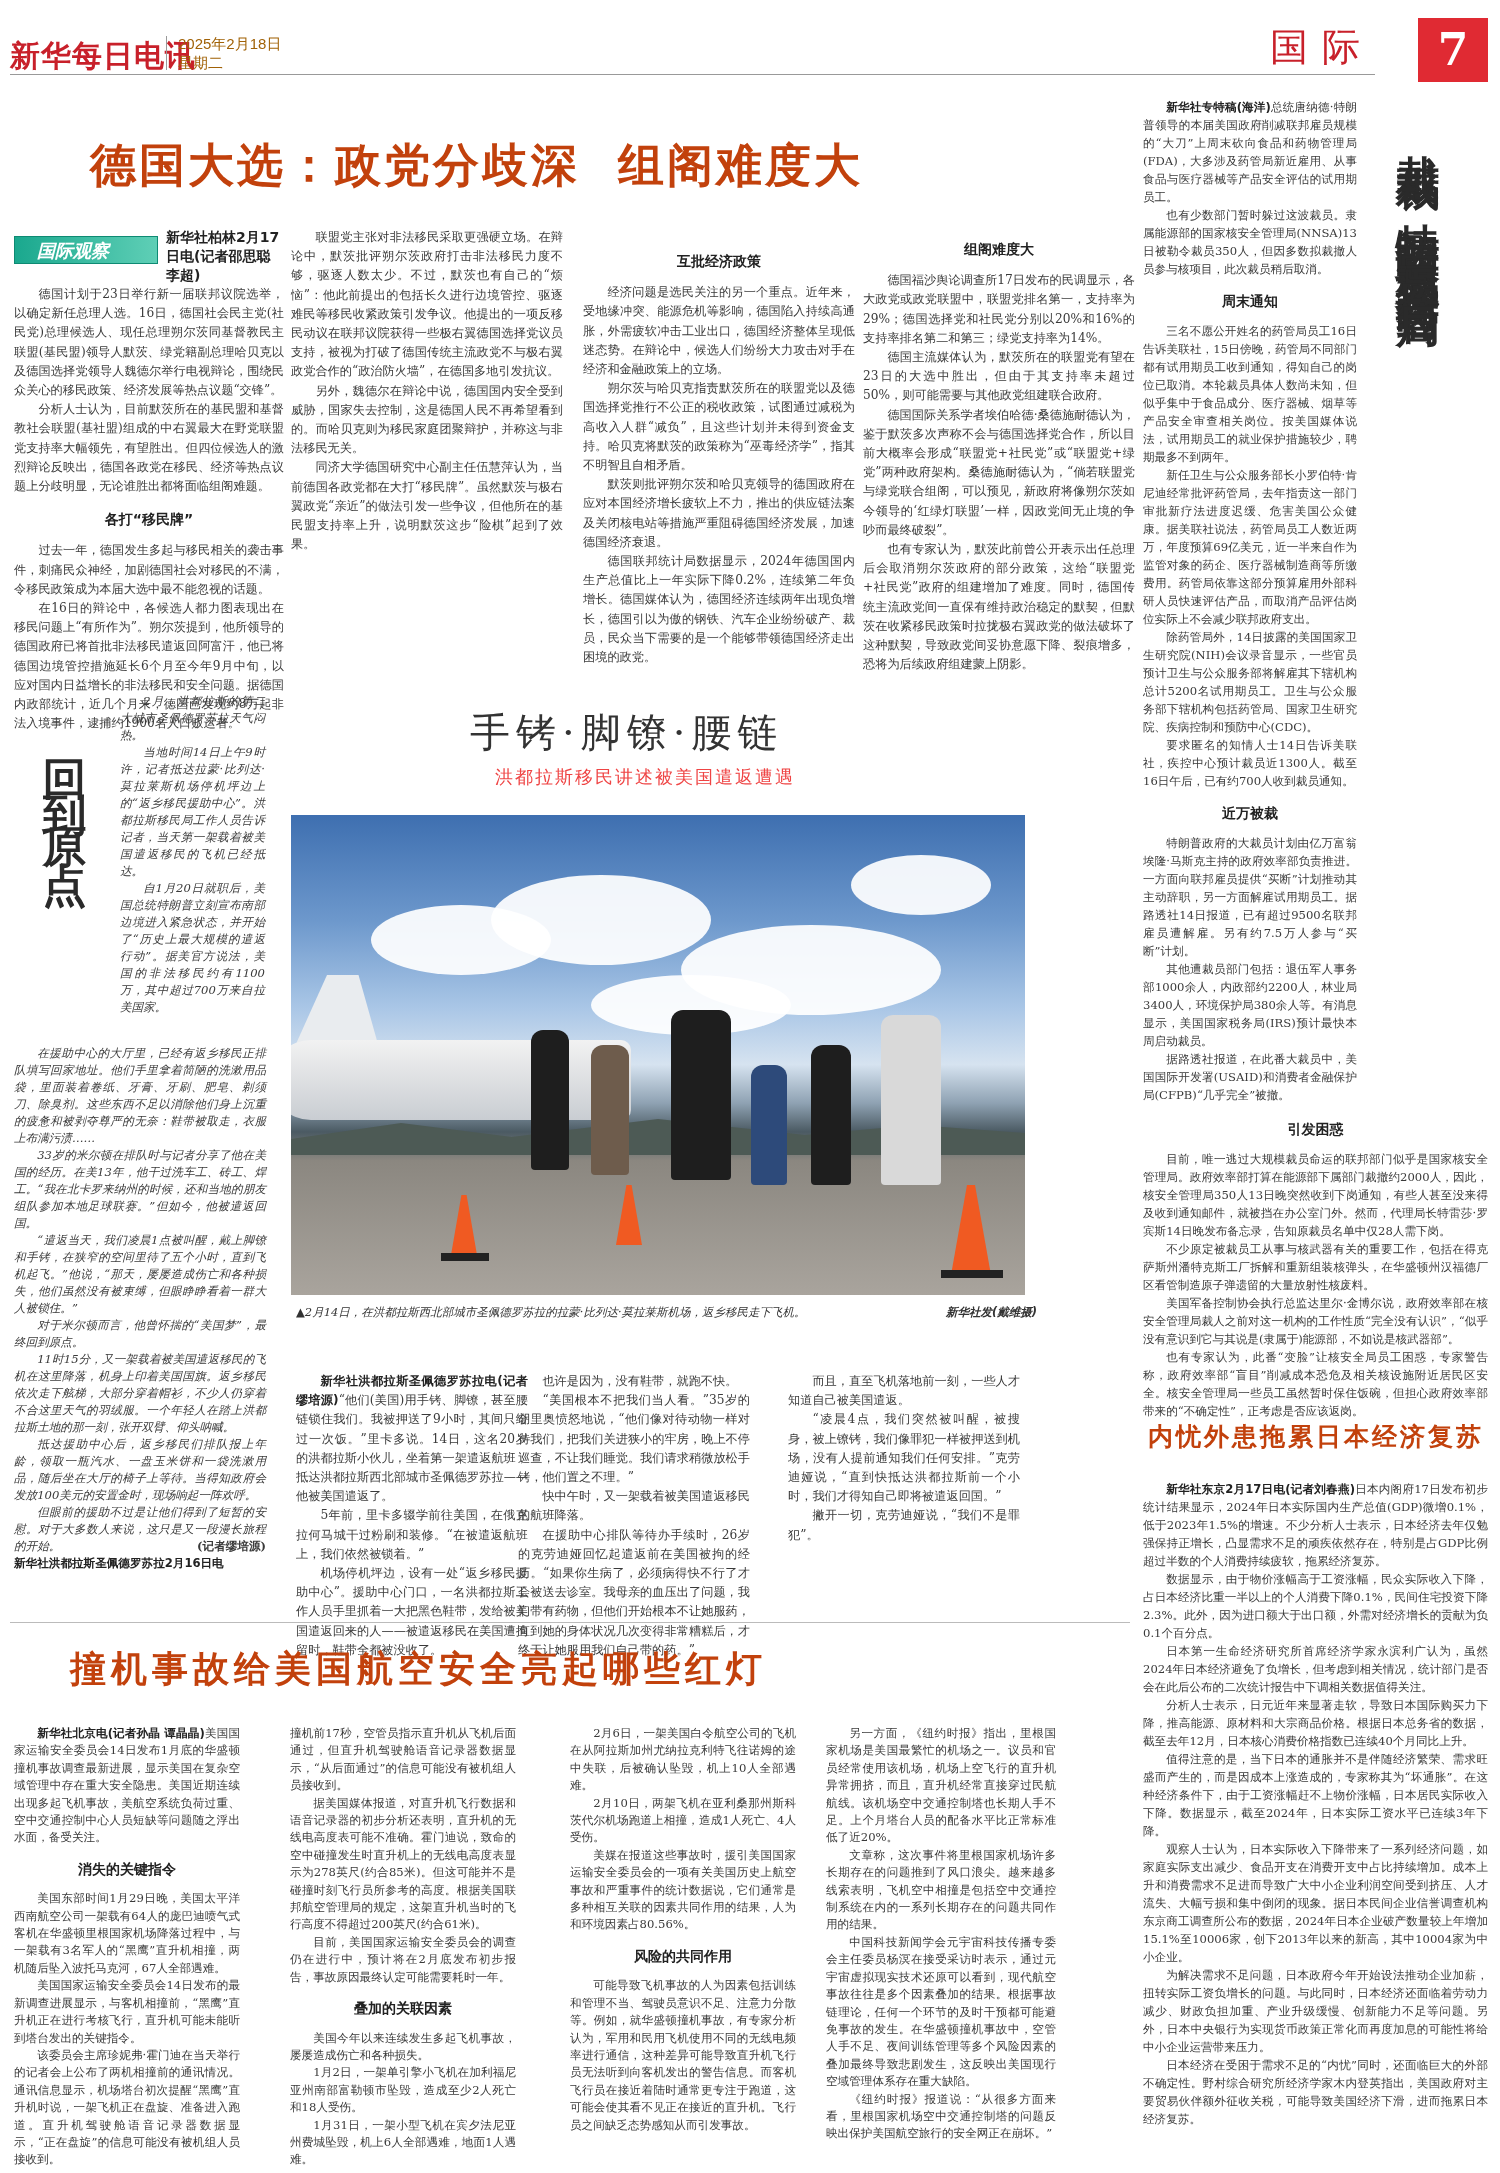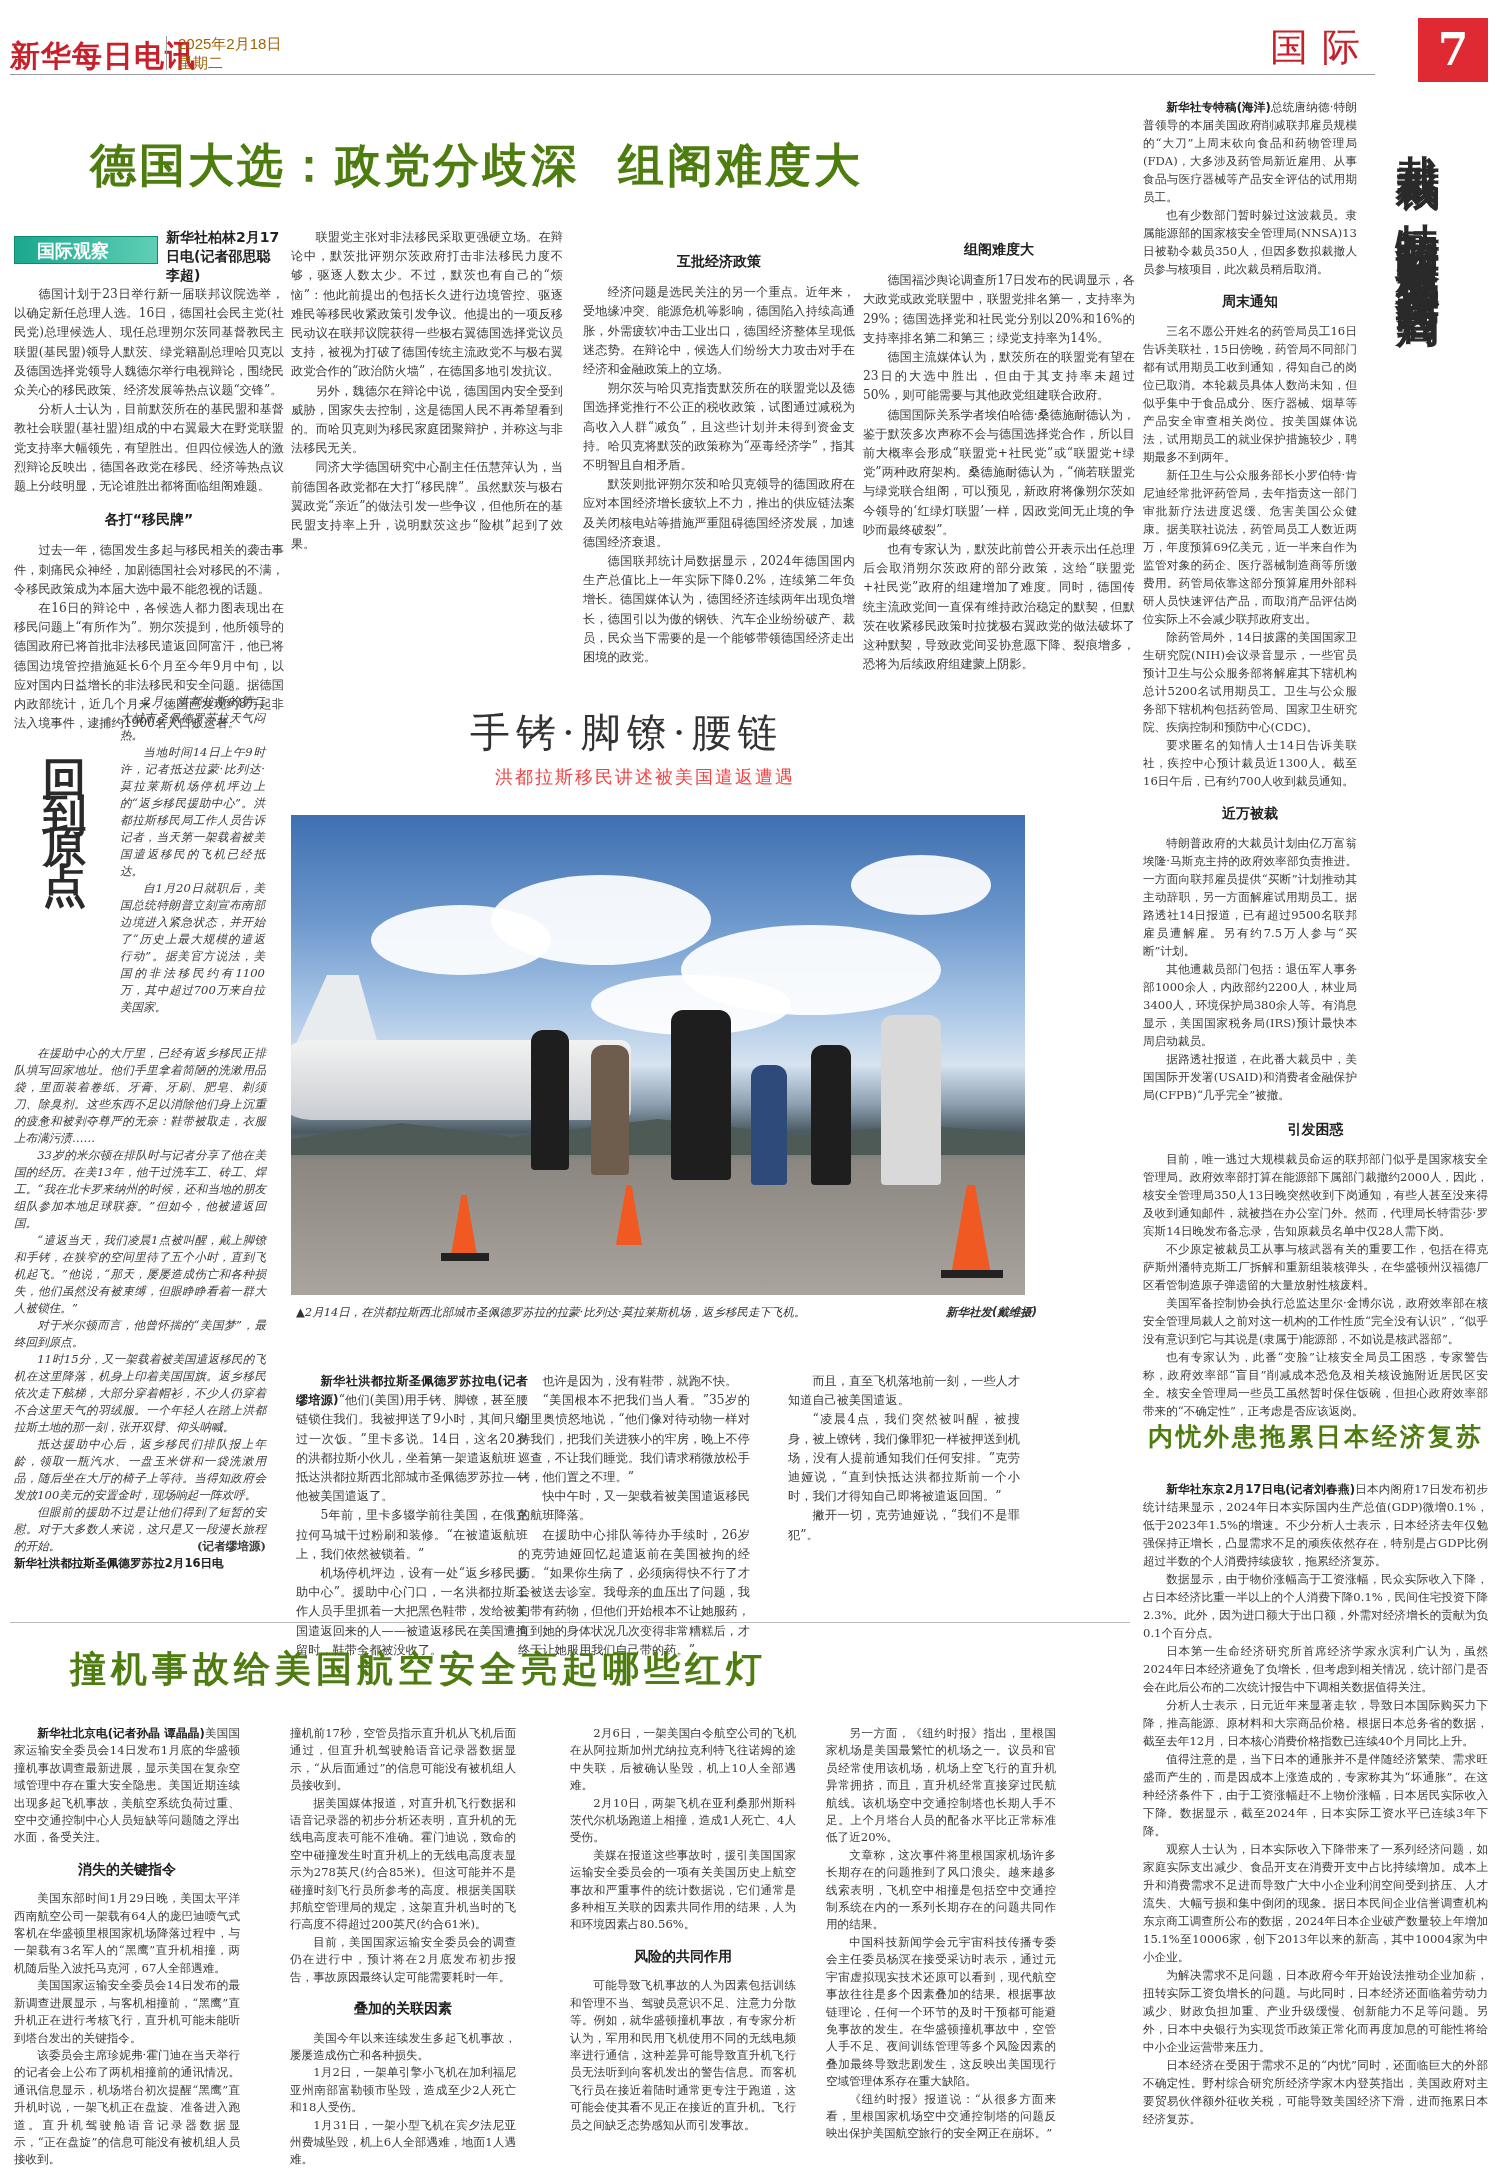--- a/index.html
+++ b/index.html
@@ -5,29 +5,29 @@
   * { box-sizing: border-box; margin: 0; padding: 0; }
   html, body { width: 1500px; height: 2173px; background: #ffffff; overflow: hidden; }
   body { font-family: "DejaVu Serif", "Liberation Serif", serif; color: #2b2b2b; position: relative; }
   .abs { position: absolute; }
   .masthead-logo { left: 10px; top: 36px; font-size: 30px; color: #c8202a; font-weight: bold; letter-spacing: 1px; font-family: "DejaVu Serif", serif; }
   .masthead-div { left: 166px; top: 36px; width: 1px; height: 34px; background: #999; }
   .masthead-date { left: 178px; top: 34px; font-size: 15px; color: #a16207; font-family: Liberation Sans, sans-serif; line-height: 19px; }
   .masthead-rule { left: 10px; top: 74px; width: 1365px; height: 1px; background: #999; }
   .page-num { left: 1418px; top: 18px; width: 70px; height: 64px; background: #e02a33; color: #fff; font-size: 44px; font-weight: bold; text-align: center; line-height: 64px; font-family: "DejaVu Serif", serif; }
 
-  .headline { font-weight: bold; color: #4d7c0f; font-family: "DejaVu Serif", serif; }
+  .headline { font-weight: bold; color: #c2410c; font-family: "DejaVu Serif", serif; }
   .text { font-size: 12.2px; line-height: 19.2px; text-align: justify; color: #3a3a3a; }
   .text p { text-indent: 2em; }
   .text p.noindent { text-indent: 0; }
   .sub { font-family: "DejaVu Sans", sans-serif; font-weight: bold; font-size: 14px; text-align: center; color: #222; margin: 14px 0 12px; }
   .dateline { font-weight: bold; color: #222; font-family: "DejaVu Sans", sans-serif; }
   .kai { font-family: "DejaVu Serif", serif; font-style: italic; }
 
-  .badge { left: 14px; top: 236px; width: 144px; height: 28px; background: linear-gradient(90deg,#1aa88e,#5fcfb6); color: #fff; font-weight: bold; font-size: 18px; line-height: 28px; padding-left: 22px; font-family: "DejaVu Sans", sans-serif; border: 1px solid #0e8a73; }
+  .badge { left: 14px; top: 236px; width: 144px; height: 28px; background: linear-gradient(90deg,#1aa88e,#5fcfb6); color: #fff; font-style: italic; font-weight: bold; font-size: 18px; line-height: 28px; padding-left: 22px; font-family: "DejaVu Sans", sans-serif; border: 1px solid #0e8a73; }
 
   .vtitle { writing-mode: vertical-rl; font-weight: bold; font-family: "DejaVu Serif", serif; color: #2a2a2a; }
 
   .photo { left: 291px; top: 815px; width: 734px; height: 480px; overflow: hidden;
     background: linear-gradient(180deg,#3e6fb0 0%,#6d98cc 22%,#a9c6e6 40%,#d6e3f0 52%,#8fa2b3 60%,#4b5a63 66%,#8b8780 72%,#a9a49d 100%); }
   .cloud { position: absolute; background: #fff; border-radius: 50%; opacity: .92; }
   .plane { position: absolute; left: -20px; top: 225px; width: 360px; height: 80px; background: linear-gradient(180deg,#f2f2f2,#c9cdd2); border-radius: 40px 10px 10px 40px; }
   .plane-tail { position: absolute; left: 0; top: 160px; width: 90px; height: 80px; background: #e9ecef; clip-path: polygon(0 100%, 40% 0, 75% 0, 100% 100%); }
   .mountain { position: absolute; left: 0; top: 300px; width: 734px; height: 40px; background: #4d5a55; clip-path: polygon(0 60%, 15% 20%, 30% 55%, 50% 10%, 70% 50%, 85% 25%, 100% 45%, 100% 100%, 0 100%); }
   .person { position: absolute; background: #1e1e1e; border-radius: 12px 12px 4px 4px; }

